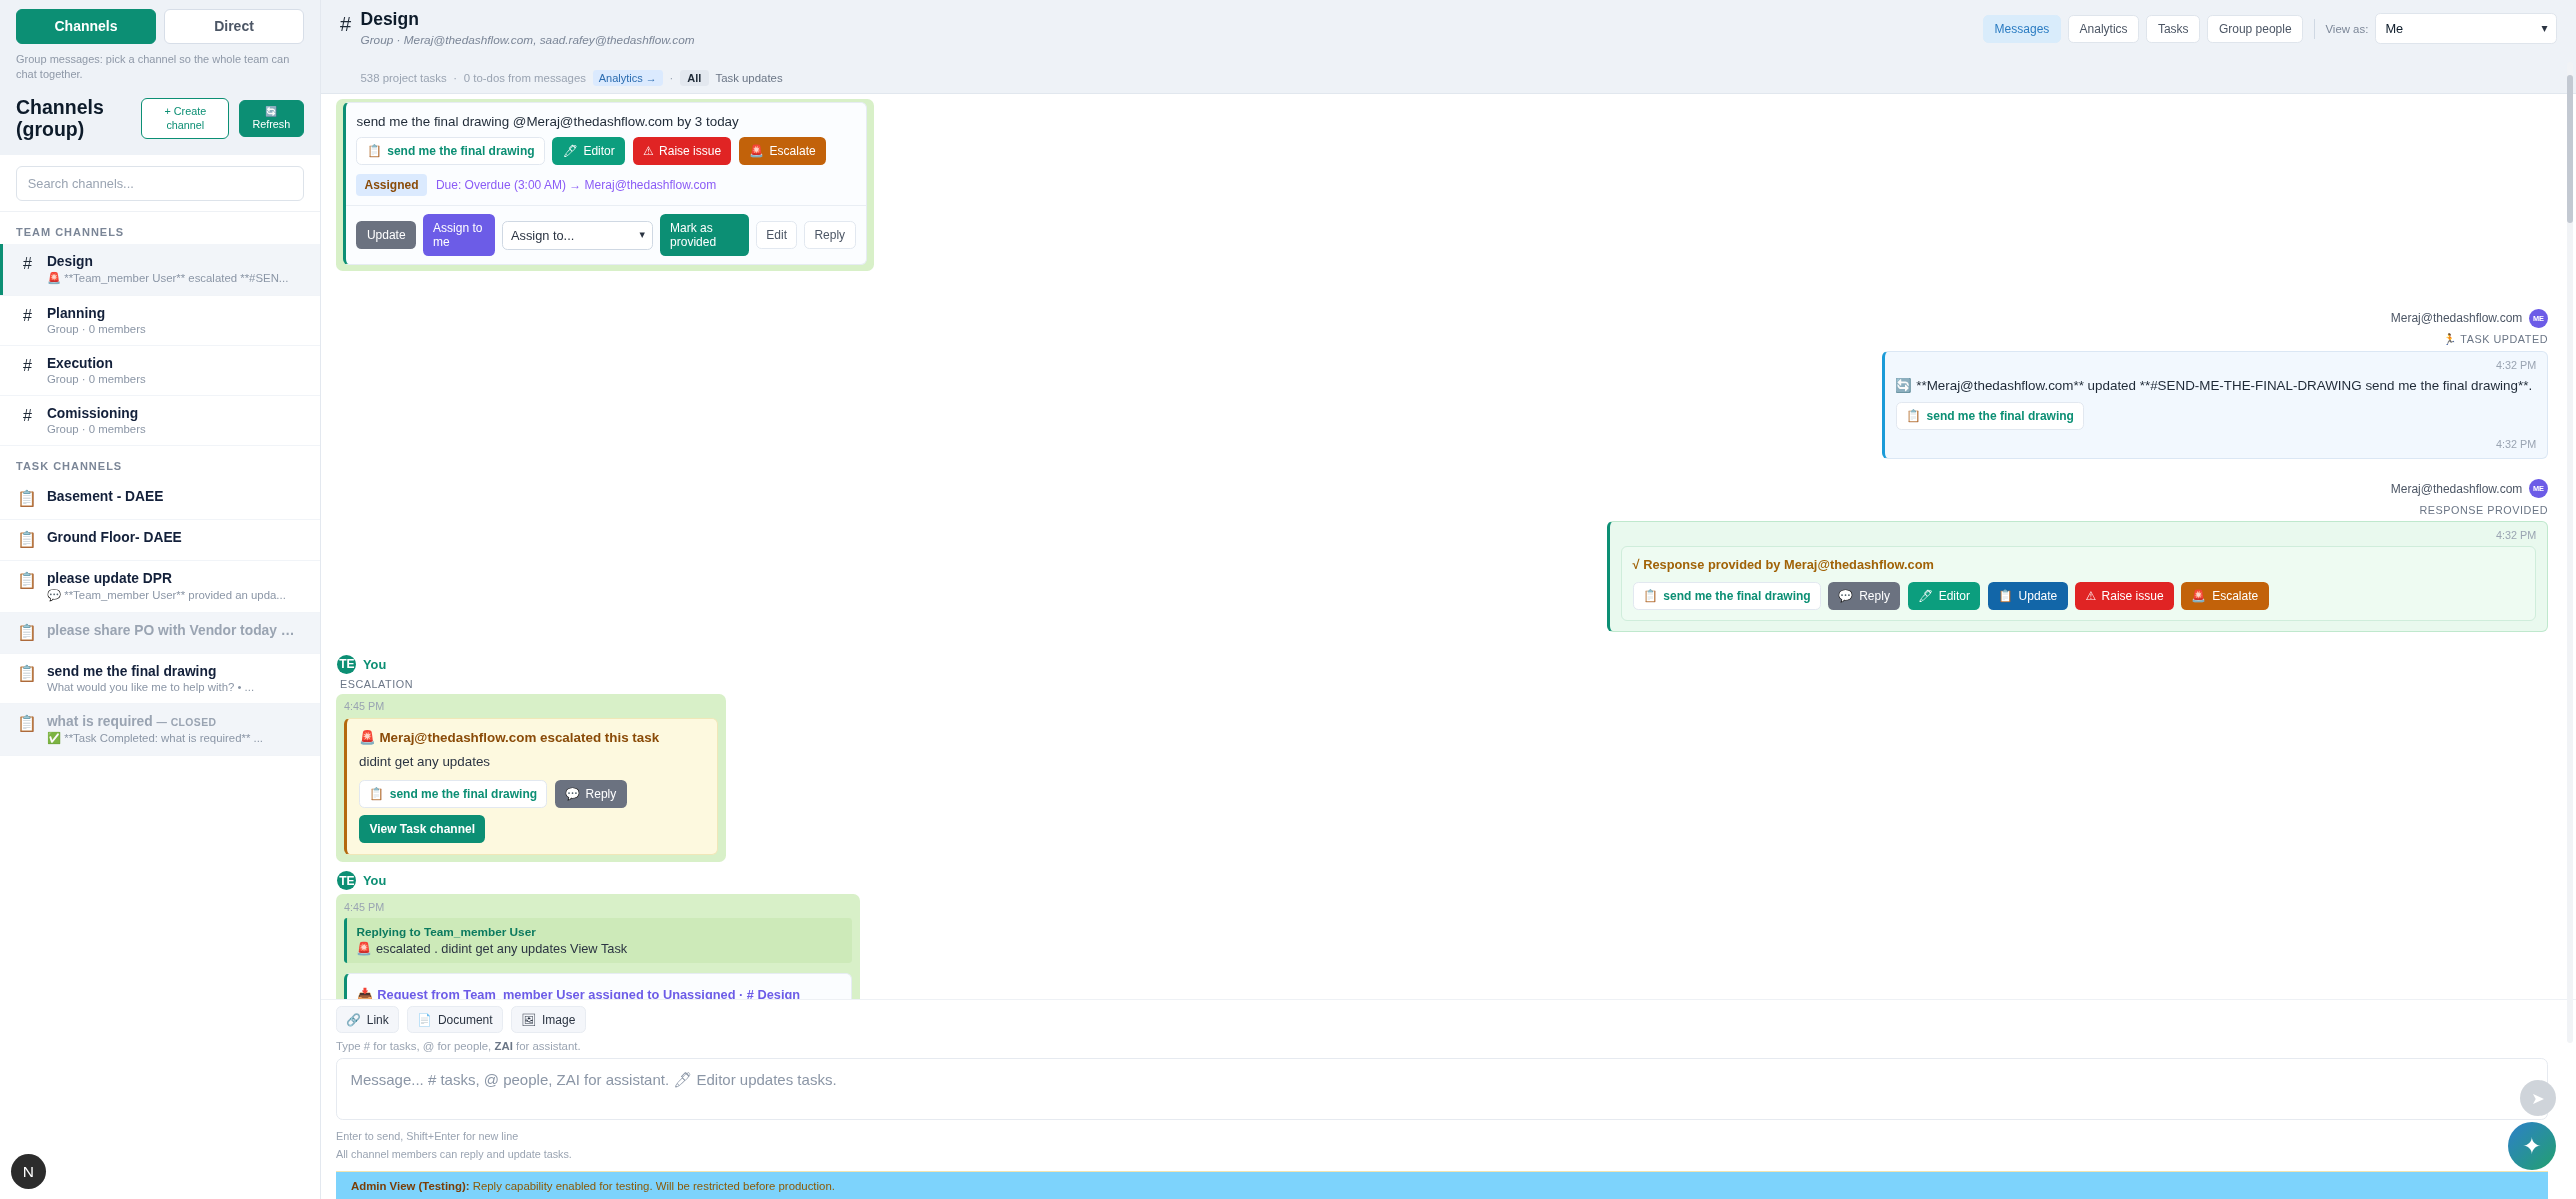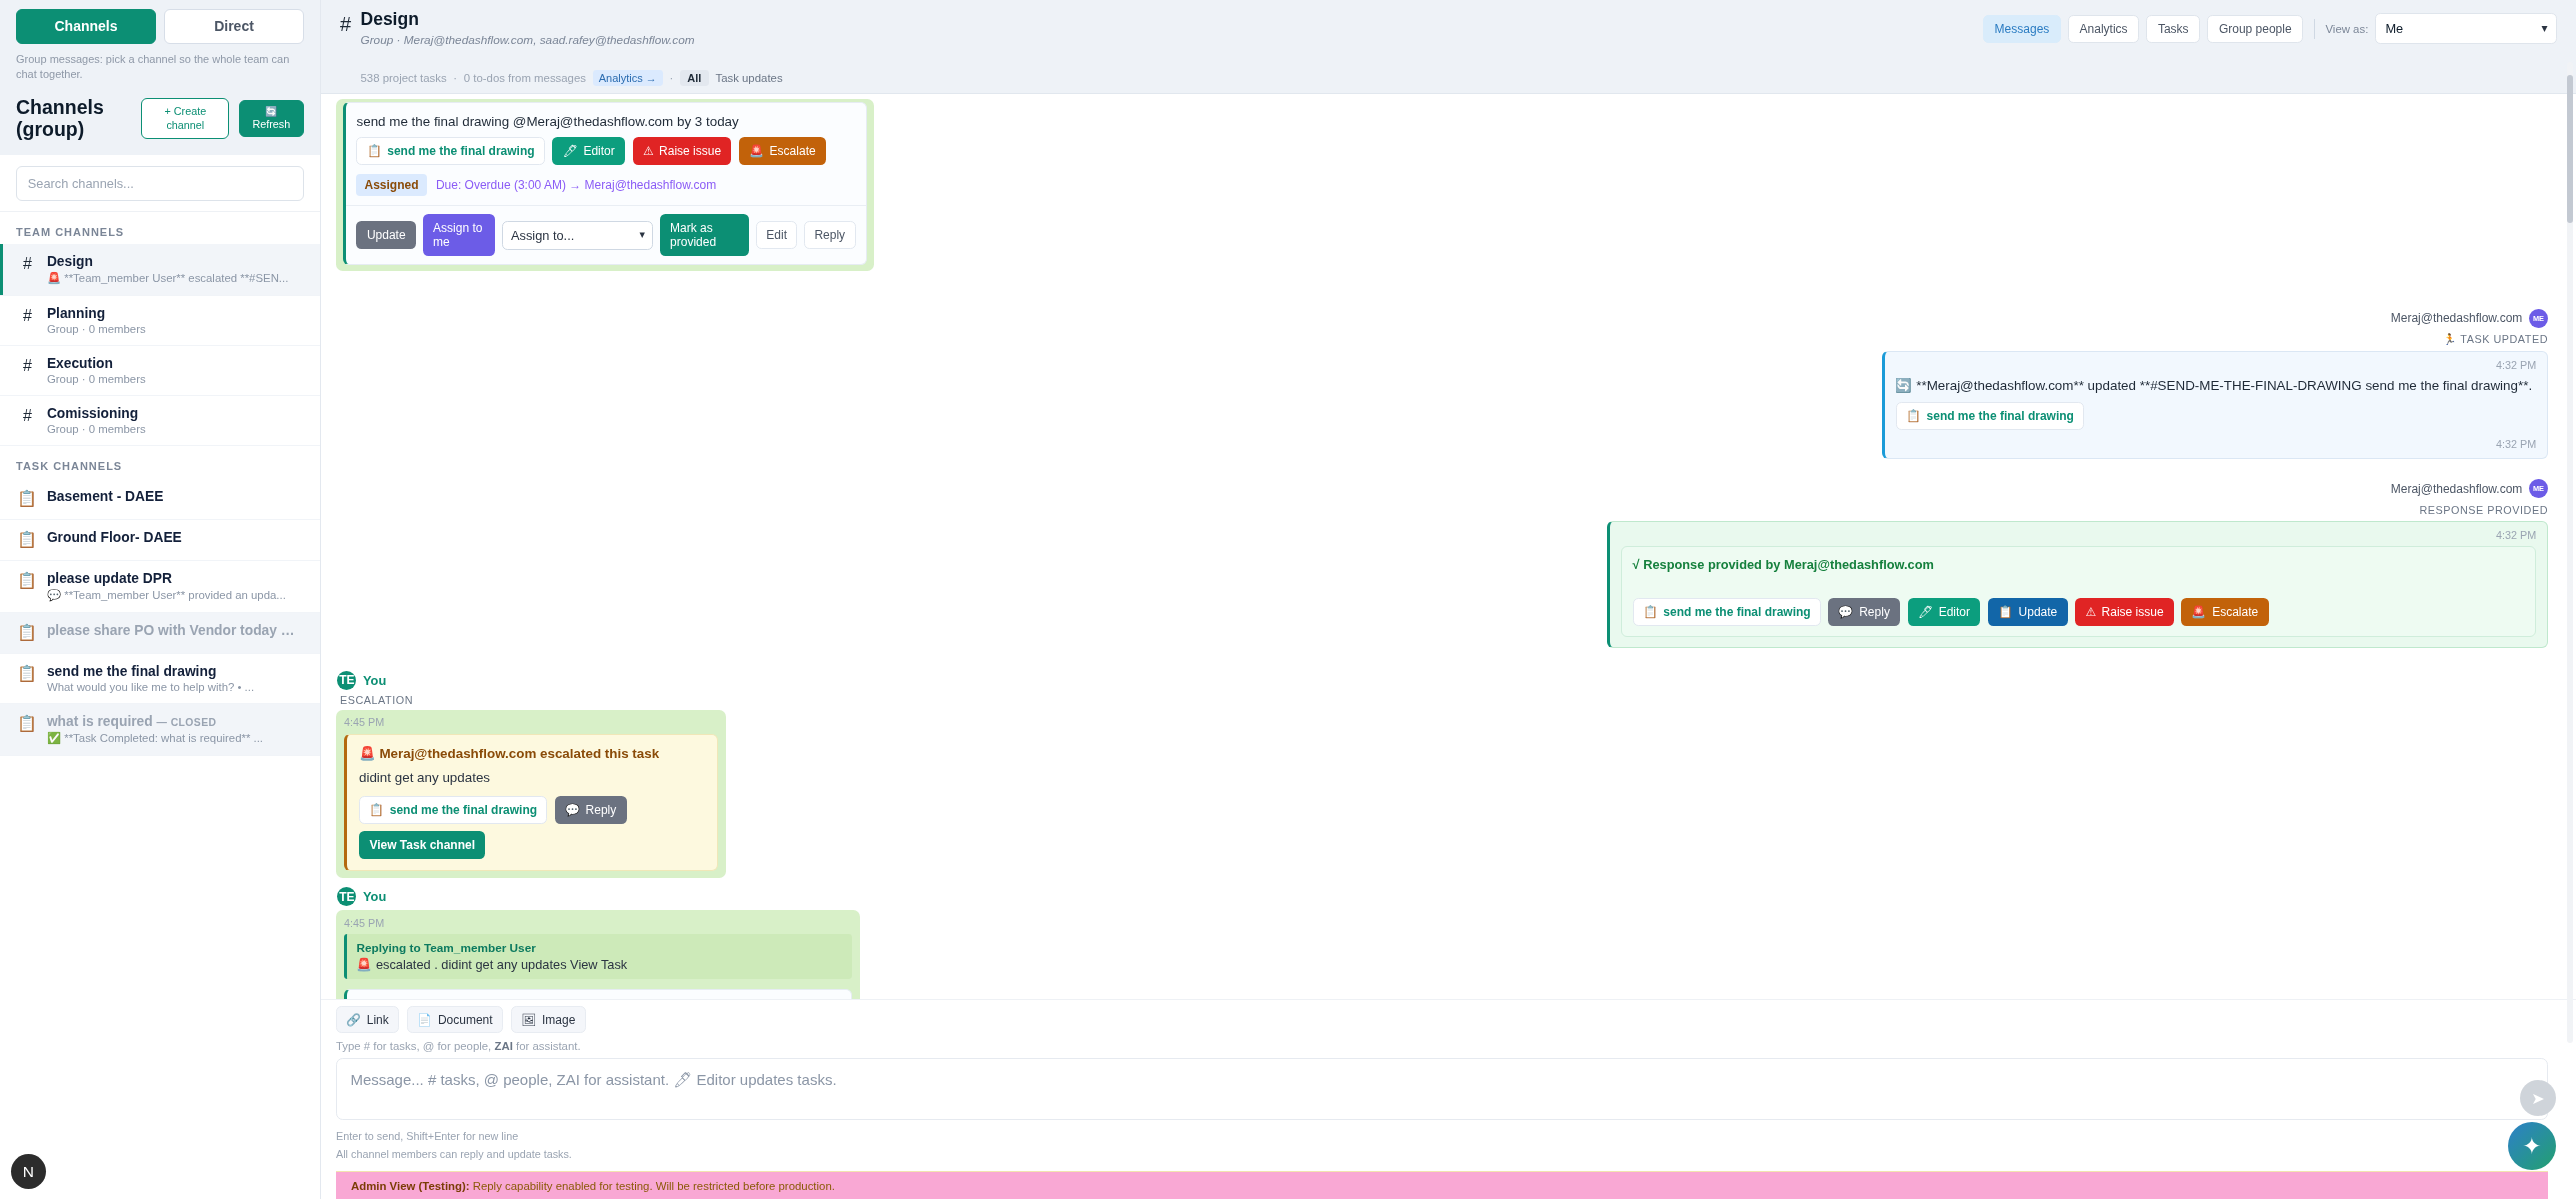--- a/index.html
+++ b/index.html
@@ -174,21 +174,21 @@
     padding: 6.7px 10.8px 8px; text-align:left;
   }
   .card-green-lg {
     margin-top: 5.4px; width: 941px; background:#e9f9ee;
     border:0.7px solid #bfe8cd; border-left:3.4px solid #0c8f74; border-radius:6px;
     padding: 6.7px 10.8px 9.4px; text-align:left;
   }
   .inner-green {
     border:0.7px solid #cfeddb; border-radius:6px; background:#eefbf2; padding: 9.4px 10.8px 10.8px;
   }
-  .resp-title { color:#15803d; font-size:12.8px; font-weight:600; margin-bottom:26px;}
+  .resp-title { color:#a16207; font-size:12.8px; font-weight:600; margin-bottom:10px;}
   .resp-body { font-size:13px; color:#1f2a37; margin-bottom:9.4px;}
   .ts-right { text-align:right; width:100%; font-size:10.8px; color:#9aa4b2;}
 
   .esc-card {
     background:#fdf9df; border:0.7px solid #f0e7b8; border-left:3.4px solid #b4690e;
     border-radius:6px; padding: 10.8px 12px;
   }
   .esc-title { color:#8a4b08; font-size:13.4px; font-weight:600; margin-bottom:9.4px;}
   .esc-body { color:#2b3442; font-size:13.4px; margin-bottom:10.8px;}
   .reply-quote {
@@ -208,21 +208,21 @@
     display:flex; align-items:center; gap:5.4px;
   }
   .hint { font-size:11.4px; color:#9aa4b2; margin: 6.7px 0 6.7px; }
   .hint b { color:#6b7686; }
   .msgbox {
     width: 100%; min-height: 62px; border:0.7px solid #e6eaf0; border-radius:6.7px;
     background:#fff; padding: 12px 13.4px; font-size:15px; color:#8b96a6;
   }
   .footnotes { margin-top: 8px; font-size:10.8px; color:#9aa4b2; line-height:1.6;}
   .adminbar {
-    background:#f9a8d4; border-top:0.7px solid #f2e4b0; color:#8a5a08;
+    background:#7dd3fc; border-top:0.7px solid #f2e4b0; color:#8a5a08;
     font-size:11.4px; padding: 8px 15px; margin-top: 8px;
   }
   .adminbar b { color:#7a3d06; }
 
   .sendfab {
     position:absolute; right: 20px; bottom: 84px;
     width: 36px; height:36px; border-radius:50%; background:#cfd4da;
     display:flex; align-items:center; justify-content:center; color:#fff; font-size:16px; cursor:pointer;
   }
   .aifab {

